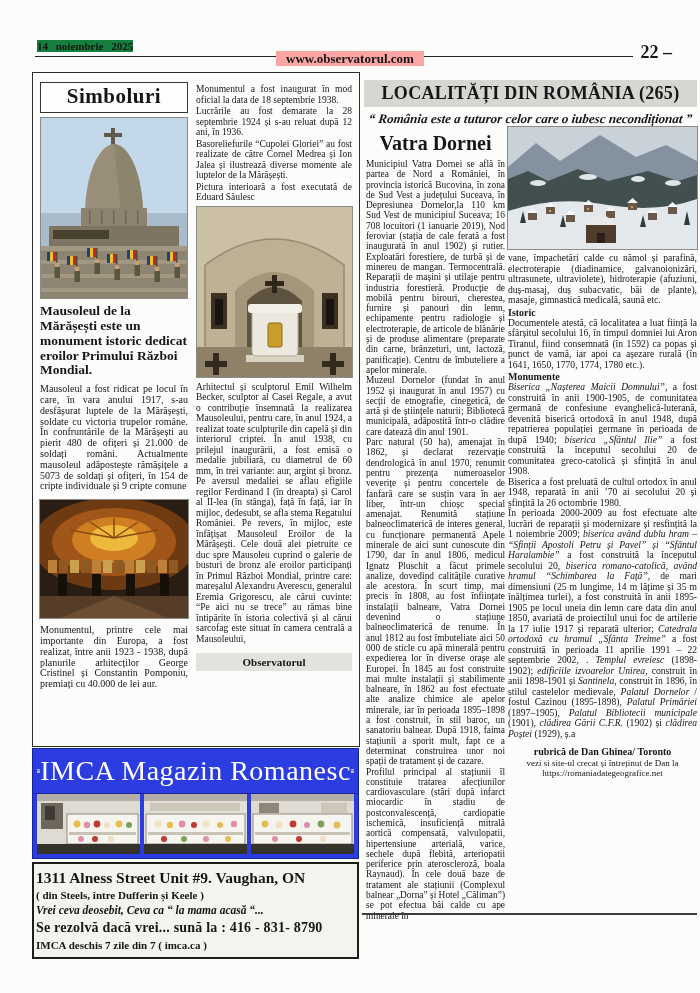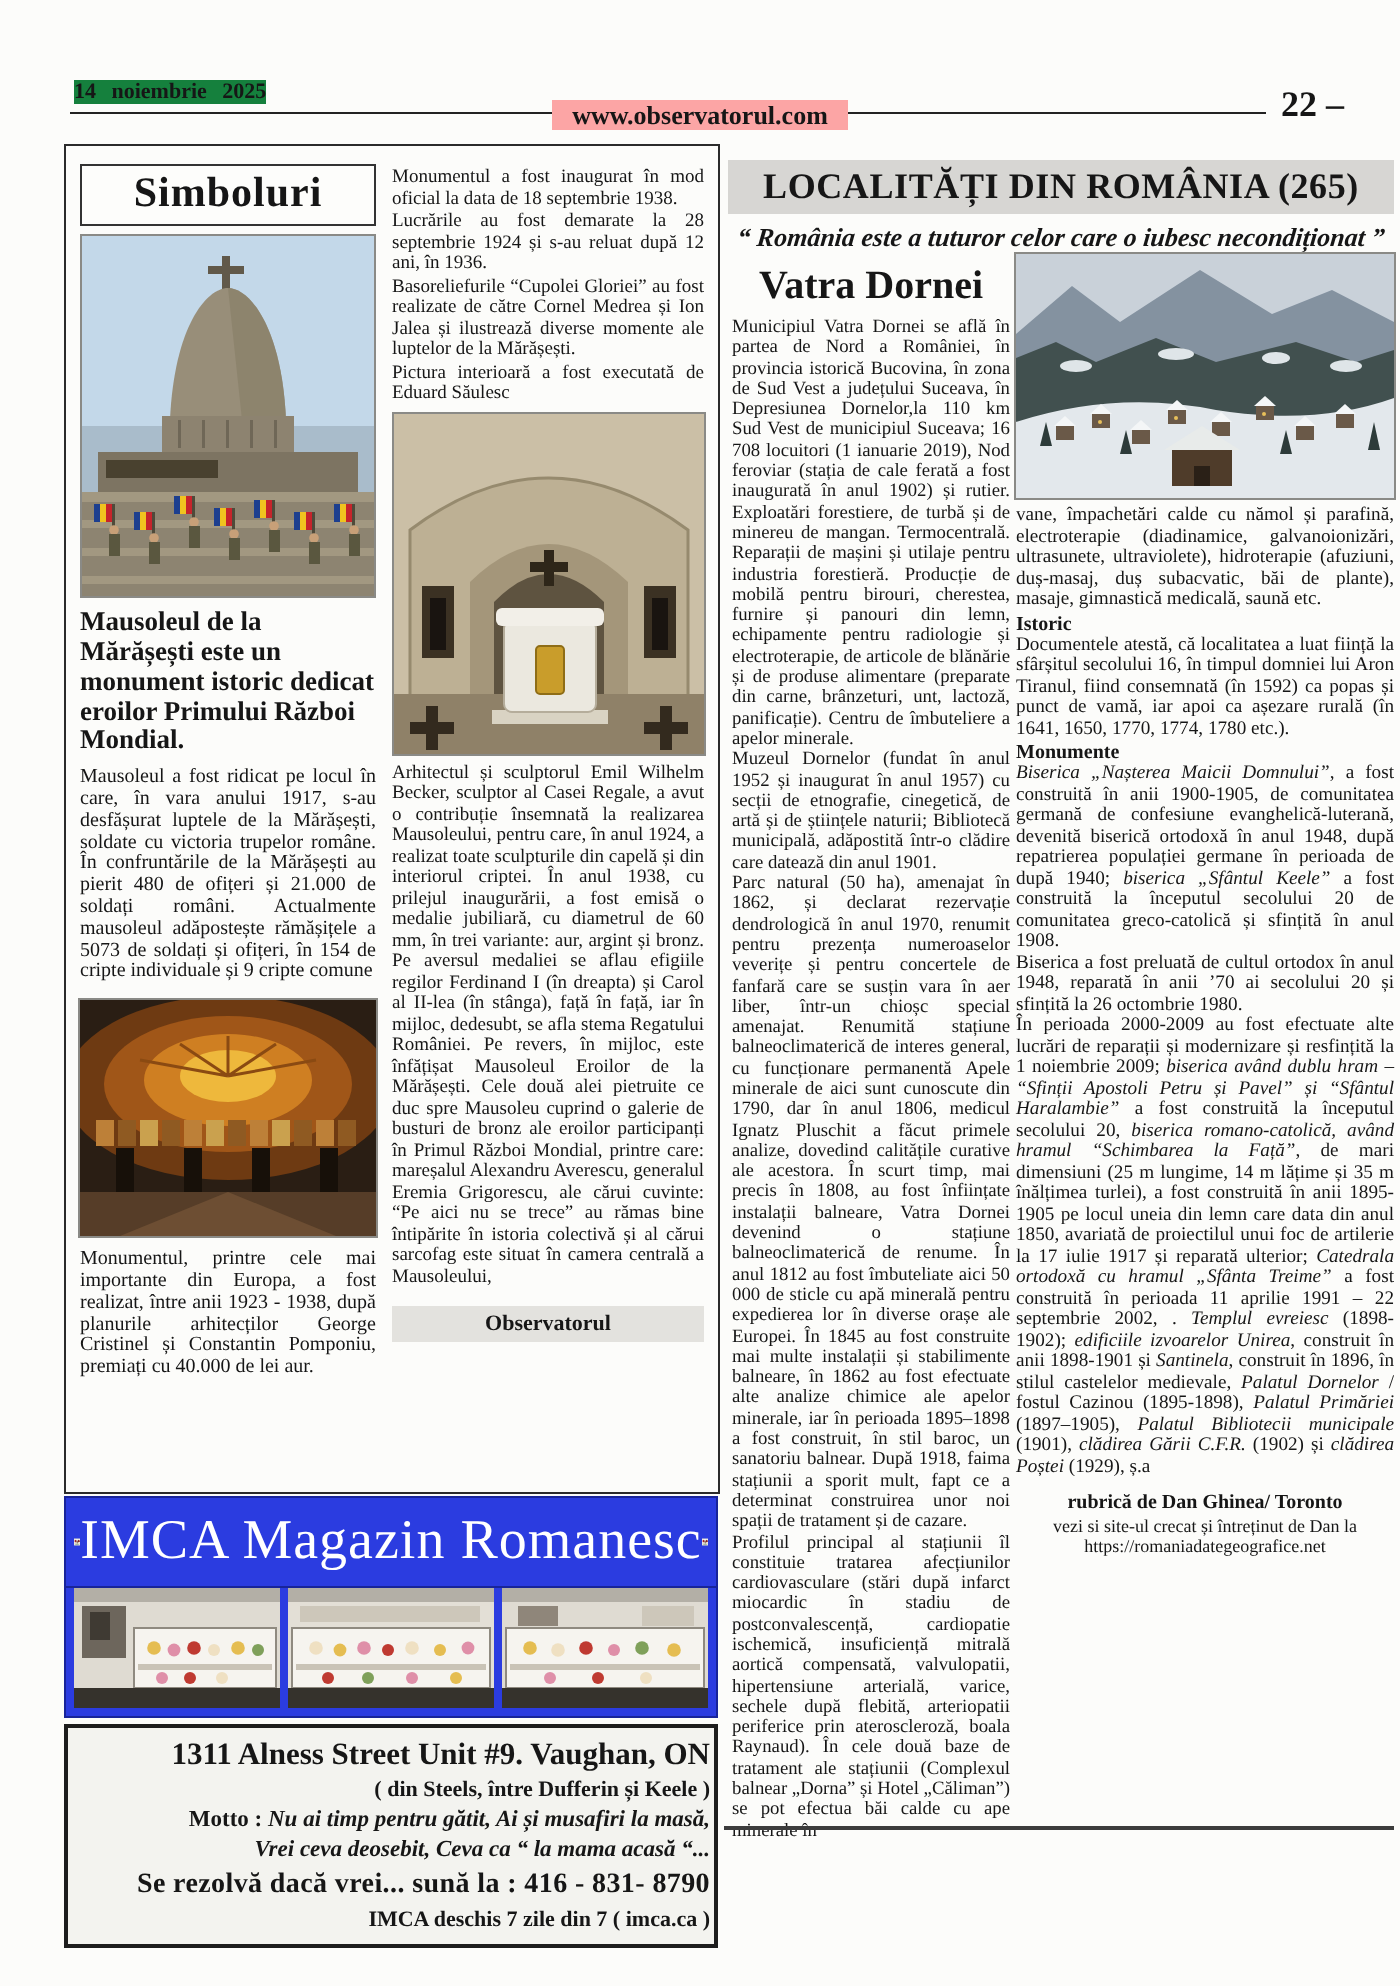--- a/index.html
+++ b/index.html
@@ -37,21 +37,21 @@
   .byline2{font-size:9px;text-align:center;margin:1px 0 0;}
   .byline3{font-size:9px;text-align:center;margin:0;}
   .bottom-rule{position:absolute;left:362px;top:913px;width:335px;height:2px;background:#3c3c3c;}
   
   .ad{position:absolute;left:32px;top:748px;width:327px;}
   .ad-banner{background:#2b3ce0;border:1px solid #18249a;height:44px;display:flex;
              align-items:center;justify-content:space-between;padding:0 4px;}
   .ad-banner-text{color:#ffffff;font-size:28px;letter-spacing:.5px;white-space:nowrap;}
   .ad-photos{background:#2b3ce0;border:1px solid #18249a;border-top:none;display:flex;gap:4px;padding:0 4px 4px;}
   .ad-photos svg{flex:1;display:block;}
-  .ad-info{margin-top:3px;border:2px solid #1d1d1d;background:#f3f3ef;text-align:right;padding:5px 2px 6px;}
+  .ad-info{margin-top:3px;border:2px solid #1d1d1d;background:#f3f3ef;text-align:left;padding:5px 2px 6px;}
   .ad-address{font-size:15.5px;font-weight:bold;margin:0;}
   .ad-dir{font-size:11px;font-weight:bold;margin:2px 0 0;}
   .motto{font-size:11.5px;font-weight:bold;margin:3px 0 0;}
   .ad-phone{font-size:14px;font-weight:bold;margin:4px 0 0;letter-spacing:.2px;}
   .ad-hours{font-size:11px;font-weight:bold;margin:3px 0 0;}
 </style>
 </head>
 <body>
 
 <div class="page">
@@ -261,21 +261,21 @@
         <polygon points="176,98 182,98 179,84" fill="#2d3b3a"></polygon>
       <rect x="78" y="98" width="30" height="18" fill="#4f3c2a"></rect>
         <polygon points="74,98 112,98 93,86" fill="#e8ebea"></polygon>
       <rect x="89" y="106" width="8" height="10" fill="#2a2017"></rect>
     </svg>
 
     <p class="bt-r2">vane, împachetări calde cu nămol și parafină, electroterapie (diadinamice, galvanoionizări, ultrasunete, ultraviolete), hidroterapie (afuziuni, duș-masaj, duș subacvatic, băi de plante), masaje, gimnastică medicală, saună etc.</p>
     <p class="subhead">Istoric</p>
     <p class="bt-r2">Documentele atestă,  că localitatea a luat ființă la sfârșitul secolului 16, în timpul domniei lui Aron Tiranul, fiind consemnată (în 1592) ca popas și punct de vamă, iar apoi ca așezare rurală (în 1641, 1650, 1770, 1774, 1780 etc.).</p>
     <p class="subhead">Monumente</p>
-    <p class="bt-r2"><i>Biserica „Nașterea Maicii Domnului”</i>, a fost construită în anii 1900-1905, de comunitatea germană de confesiune evanghelică-luterană, devenită biserică ortodoxă în anul 1948, după repatrierea populației germane în perioada de după 1940; <i>biserica „Sfântul Keele”</i> a fost construită la începutul secolului 20 de comunitatea greco-catolică și sfințită în anul 1908.</p>
+    <p class="bt-r2"><i>Biserica „Nașterea Maicii Domnului”</i>, a fost construită în anii 1900-1905, de comunitatea germană de confesiune evanghelică-luterană, devenită biserică ortodoxă în anul 1948, după repatrierea populației germane în perioada de după 1940; <i>biserica „Sfântul Ilie”</i> a fost construită la începutul secolului 20 de comunitatea greco-catolică și sfințită în anul 1908.</p>
     <p class="bt-r2">Biserica a fost preluată de cultul ortodox în anul 1948, reparată în anii ’70 ai secolului 20 și sfințită la 26 octombrie 1980.</p>
     <p class="bt-r2">În perioada 2000-2009 au fost efectuate alte lucrări de reparații și modernizare și resfințită la 1 noiembrie 2009; <i>biserica având dublu hram – “Sfinții Apostoli Petru și Pavel” și “Sfântul Haralambie”</i> a fost construită la începutul secolului 20, <i>biserica romano-catolică, având hramul “Schimbarea la Față”</i>, de mari dimensiuni (25 m lungime, 14 m lățime și 35 m înălțimea turlei), a fost construită în anii 1895-1905 pe locul uneia din lemn care data din anul 1850, avariată de proiectilul unui foc de artilerie la 17 iulie 1917 și reparată ulterior; <i>Catedrala ortodoxă cu hramul „Sfânta Treime”</i> a fost construită în perioada 11 aprilie 1991 – 22 septembrie 2002, . <i>Templul evreiesc</i> (1898-1902); <i>edificiile izvoarelor Unirea</i>, construit în anii 1898-1901 și <i>Santinela</i>, construit în 1896, în stilul castelelor medievale,  <i>Palatul Dornelor</i> / fostul Cazinou (1895-1898), <i>Palatul Primăriei</i> (1897–1905), <i>Palatul Bibliotecii municipale</i> (1901), <i>clădirea Gării C.F.R.</i> (1902) și <i>clădirea Poștei</i> (1929), ș.a</p>
     <p class="byline1">rubrică de Dan Ghinea/ Toronto</p>
     <p class="byline2">vezi si site-ul crecat și întreținut de Dan la</p>
     <p class="byline3">https://romaniadategeografice.net</p>
   </div>
 
   <div class="bottom-rule"></div>
 
   <div class="ad">
@@ -351,20 +351,19 @@
         <circle cx="24" cy="45" r="3" fill="#df8fa8"></circle>
           <circle cx="48" cy="45" r="3" fill="#bf3a31"></circle>
           <circle cx="72" cy="45" r="3" fill="#efe0c2"></circle>
         <rect y="50" width="103" height="10" fill="#35322c"></rect>
       </svg>
     </div>
 
     <div class="ad-info">
       <p class="ad-address">1311 Alness Street Unit #9. Vaughan, ON</p>
       <p class="ad-dir">( din Steels, între Dufferin și Keele )</p>
-      <p class="motto"><span>Motto :</span> <i>Nu ai timp pentru gătit, Ai și musafiri la masă,</i></p>
       <p class="motto"><i>Vrei ceva deosebit, Ceva ca “ la mama acasă “...</i></p>
       <p class="ad-phone">Se rezolvă dacă vrei... sună la : 416 - 831- 8790</p>
       <p class="ad-hours">IMCA deschis 7 zile din 7 ( imca.ca )</p>
     </div>
   </div>
 
 </div>
 
 </body></html>

